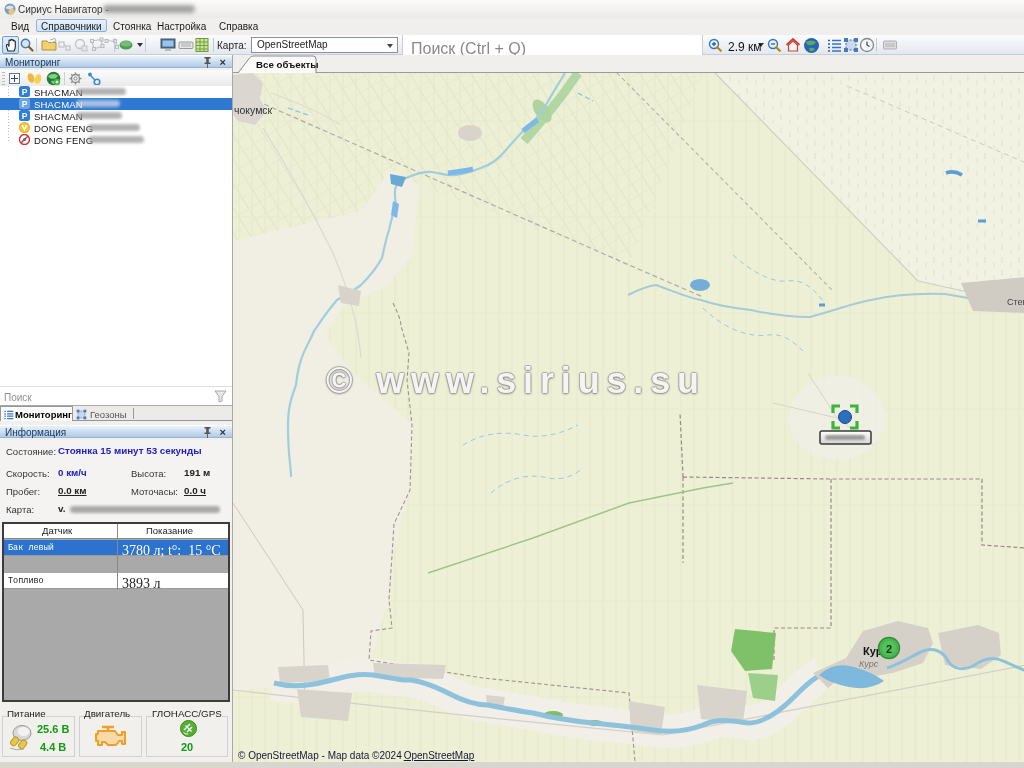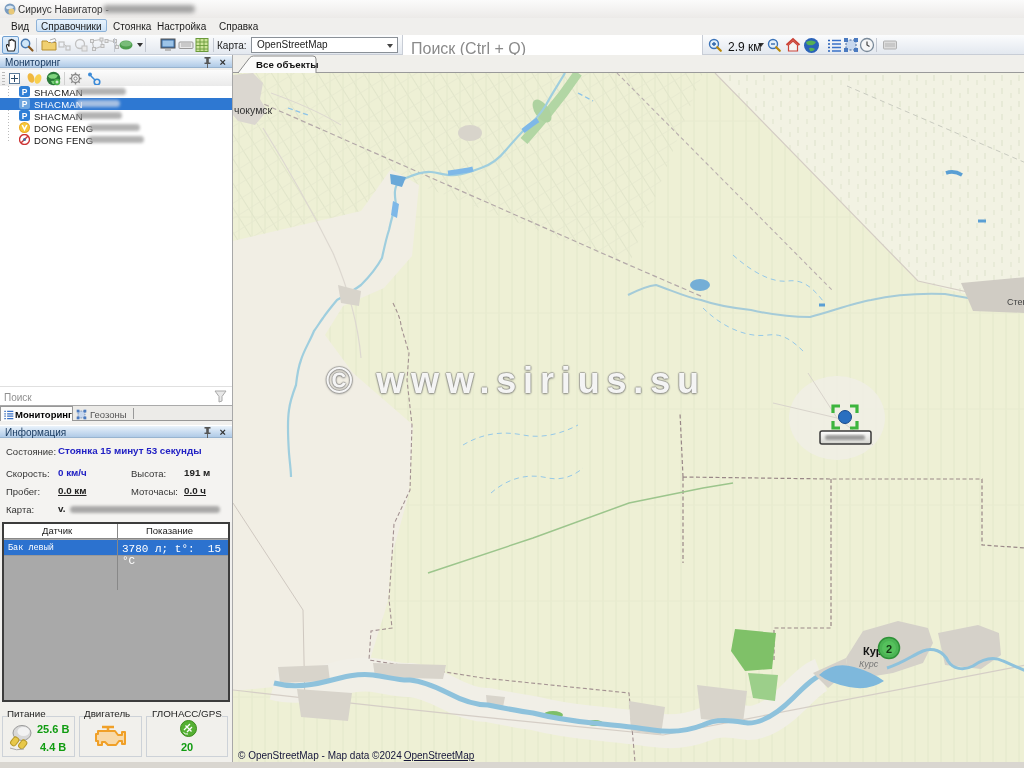--- a/index.html
+++ b/index.html
@@ -44,21 +44,21 @@
 #infoarea{position:absolute;left:0;top:385px;width:232px;height:82px;background:#f4f3f1}
 .il{position:absolute;font-size:9.5px;color:#333}
 .iv{position:absolute;font-size:9.8px;font-weight:700}
 .blue{color:#2121c4}
 #senstable{position:absolute;left:2px;top:467px;width:228px;height:180px;border:2px solid #3c3c3c;background:#a9a9a9}
 #senstable .hrow{position:absolute;left:0;top:0;width:224px;height:15px;background:#fff;border-bottom:1px solid #888;font-size:9.5px}
 #senstable .cdiv{position:absolute;left:113px;top:0;width:1px;height:66px;background:#888}
 .srow{position:absolute;left:0;width:224px;height:16px;background:#fff;border-bottom:1px solid #999}
 .srow.sel{background:#2c72cf;color:#fff}
 .srow .c1{position:absolute;left:4px;top:3px;font-family:"Liberation Mono",monospace;font-size:8.5px}
-.srow .c2{position:absolute;left:118px;top:3px;font-family:Liberation Mono, monospace;font-size:11px}
+.srow .c2{position:absolute;left:118px;top:3px;font-family:Liberation Serif, serif;font-size:14px}
 #bgroups{position:absolute;left:0;top:647px;width:232px;height:66px;background:#f1f0ec}
 .grp{position:absolute;top:14px;height:41px;border:1px solid #cdd2d8;background:#f1f0ec}
 .grplbl{position:absolute;top:6px;font-size:9.8px;color:#222}
 .gv{position:absolute;font-size:11px;font-weight:700;color:#119c11}
 
 #maparea{position:absolute;left:232px;top:55px;width:792px;height:713px;background:#f0efeb;border-left:1px solid #a8a8a8}
 #maptabs{position:absolute;left:0;top:0;width:900px;height:18px;background:#f0efeb;border-bottom:1px solid #9a9a9a}
 #mapcv{position:absolute;left:0;top:18px;width:792px;height:689px}
 #wmark{position:absolute;left:93px;top:305px;width:620px;font-size:36px;font-weight:700;letter-spacing:.19em;color:rgba(255,255,255,.92);text-shadow:0 1px 2px rgba(110,110,110,.8),0 -1px 1px rgba(130,130,130,.55),1px 0 1px rgba(120,120,120,.45),-1px 0 1px rgba(120,120,120,.45);white-space:nowrap}
 #attrib{position:absolute;left:5px;top:695px;font-size:10px;color:#15153a}
@@ -322,20 +322,24 @@
     <span style="position:absolute;left:70px;top:66px;width:150px;height:7px;background:#8f8f8f;border-radius:4px;filter:blur(1.5px);opacity:.75"></span>
   </div>
   <div id="senstable">
     <div class="hrow">
         <span style="position:absolute;left:38px;top:1px">Датчик</span>
         <span style="position:absolute;left:142px;top:1px">Показание</span>
       </div>
     <div class="srow sel" style="top:16px">
         <span class="c1">Бак левый</span>
         <span class="c2">3780 л; t°:&nbsp; 15 °C</span>
+      </div>
+    <div class="srow" style="top:49px">
+        <span class="c1">Топливо</span>
+        <span class="c2">3893 л</span>
       </div>
     <div class="cdiv"></div>
   </div>
   <div id="bgroups">
     <div class="grp" style="left:2px;width:73px"></div>
     <span class="grplbl" style="left:7px;background:#f1f0ec">Питание</span>
     <svg style="position:absolute;left:6px;top:20px" width="28" height="30" viewBox="0 0 28 30">
         <ellipse cx="16" cy="11" rx="9" ry="7.5" fill="#d8d8d8" stroke="#9a9a9a"></ellipse>
         <ellipse cx="17.5" cy="9.5" rx="6" ry="4.5" fill="#f2f2f2"></ellipse>
         <rect x="6" y="15" width="6" height="9" rx="2.5" fill="#e8c84a" stroke="#b89a28" transform="rotate(38 9 19)"></rect>

